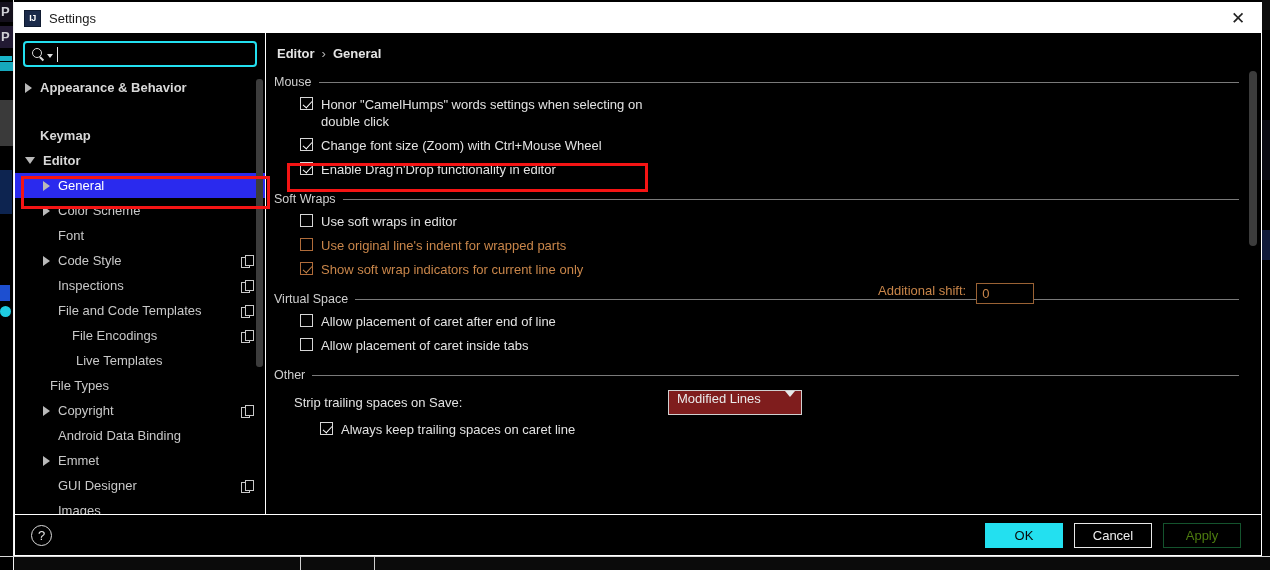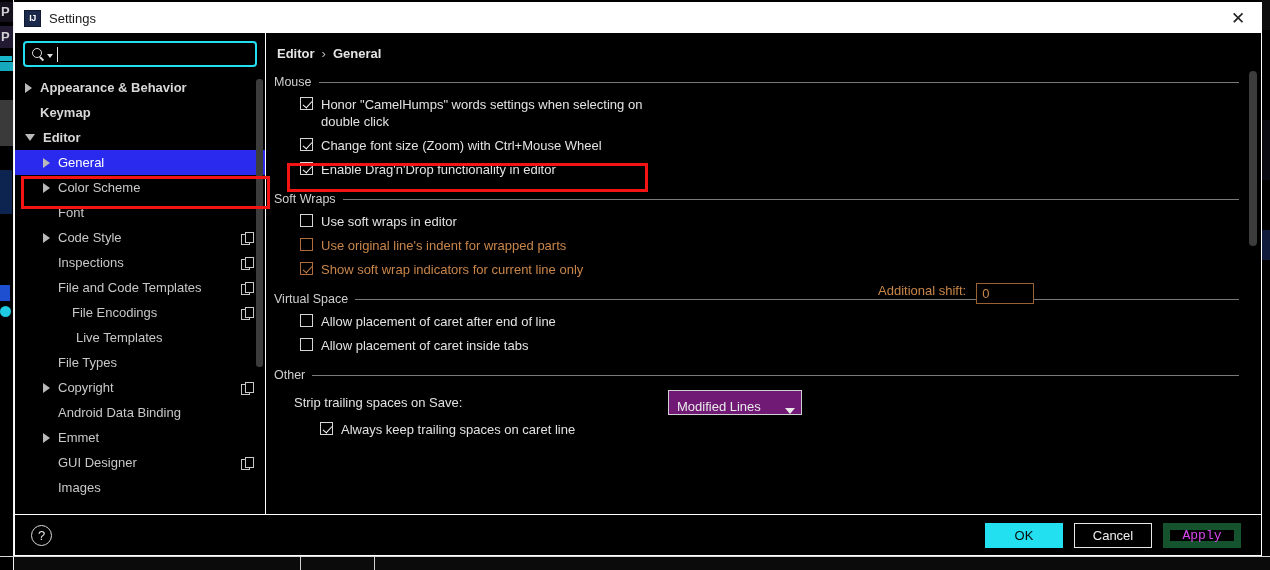--- a/index.html
+++ b/index.html
@@ -187,22 +187,22 @@
     font-family: "Liberation Sans", sans-serif; outline: none;
   }
 
   #strip-row {
     display: flex; align-items: center; margin-top: 13px;
     padding-left: 20px; position: relative;
   }
   #strip-label { font-size: 13px; color: #e2e2e2; }
   #strip-dropdown {
     position: absolute; left: 394px; top: -5px;
-    width: 134px; height: 25px; background: #701a75;
-    border: 1px solid #d0d0d0; display: flex; align-items: flex-end;
+    width: 134px; height: 25px; background: #7f1d1d;
+    border: 1px solid #d0d0d0; display: flex; align-items: flex-start;
     padding: 0 6px 0 8px; cursor: pointer;
   }
   #strip-dropdown-value { font-size: 13px; color: #eaeaea; flex: 1; }
   #strip-dropdown-arrow {
     width: 0; height: 0; border-left: 5px solid transparent;
     border-right: 5px solid transparent; border-top: 6px solid #e8e8e8; flex: none;
   }
 
   #main-scrollbar {
     position: absolute; right: 4px; top: 38px; width: 8px; height: 175px;
@@ -220,21 +220,21 @@
     justify-content: center; cursor: pointer; flex: none;
   }
   #footer-spacer { flex: 1; }
   .dlg-btn {
     height: 25px; min-width: 78px; font-size: 13px;
     display: flex; align-items: center; justify-content: center;
     cursor: pointer; margin-left: 11px; font-family: "Liberation Sans", sans-serif;
   }
   #ok-button { background: #23e0f0; color: #0a0a0a; border: 1px solid #23e0f0; }
   #cancel-button { background: #000; color: #efefef; border: 1px solid #e8e8e8; }
-  #apply-button { background: #000; color: #d946ef; border: 7px solid #14532d; font-family: Liberation Mono, monospace; }
+  #apply-button { background: #000; color: #4d7c0f; border: 1px solid #14532d; }
 
   
   .annot { position: absolute; border: 3px solid #f51414; pointer-events: none; z-index: 50; }
   #annot-general { left: 6px; top: 143px; width: 249px; height: 33px; }
   #annot-zoom { left: 272px; top: 130px; width: 361px; height: 29px; }
 </style>
 </head>
 <body>
 
 <div id="desktop-bg">
@@ -277,21 +277,21 @@
           <div id="search-caret-arrow"></div>
           <div id="text-caret"></div>
           <input id="search-input" type="text" placeholder="" style="">
         </div>
       </div>
       <div id="tree">
           <div class="tree-item bold" style="padding-left: 10px;">
             <span class="tw"></span>
             <span class="tree-label" style="margin-left: 8px;">Appearance &amp; Behavior</span>
           </div>
-          <div class="tree-item bold" style="padding-left: 10px;">
+          <div class="tree-item bold" style="padding-left: 10px; margin-top: 23px;">
             <span class="tw empty"></span>
             <span class="tree-label" style="margin-left: 8px;">Keymap</span>
           </div>
           <div class="tree-item bold" style="padding-left: 10px;">
             <span class="tw open"></span>
             <span class="tree-label" style="margin-left: 8px;">Editor</span>
           </div>
           <div class="tree-item selected" style="padding-left: 28px;">
             <span class="tw"></span>
             <span class="tree-label" style="margin-left: 8px;">General</span>
@@ -323,21 +323,21 @@
             <span class="tw empty"></span>
             <span class="tree-label" style="margin-left: 8px;">File Encodings</span>
             <span class="copy-icon"></span>
           </div>
           <div class="tree-item" style="padding-left: 28px;">
             <span class="tw empty"></span>
             <span class="tree-label" style="margin-left: 26px;">Live Templates</span>
           </div>
           <div class="tree-item" style="padding-left: 28px;">
             <span class="tw empty"></span>
-            <span class="tree-label" style="margin-left: 8px;">File Types</span>
+            <span class="tree-label" style="margin-left: 0;">File Types</span>
           </div>
           <div class="tree-item" style="padding-left: 28px;">
             <span class="tw"></span>
             <span class="tree-label" style="margin-left: 8px;">Copyright</span>
             <span class="copy-icon"></span>
           </div>
           <div class="tree-item" style="padding-left: 28px;">
             <span class="tw empty"></span>
             <span class="tree-label" style="margin-left: 8px;">Android Data Binding</span>
           </div>

